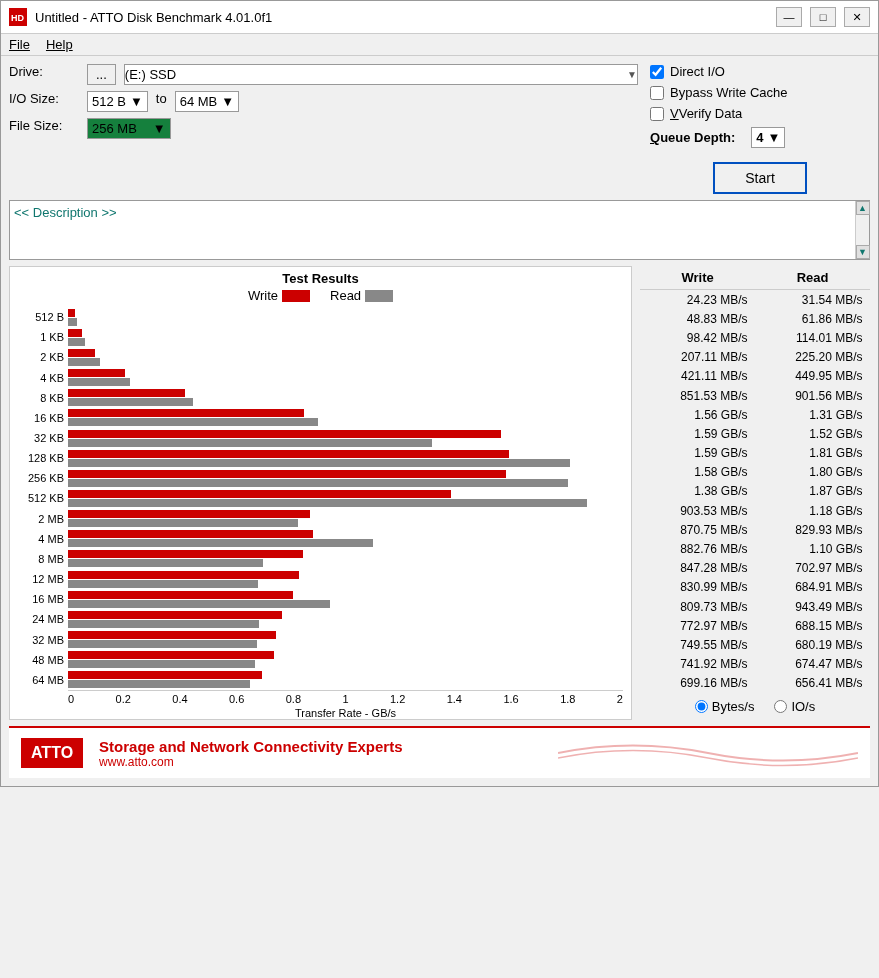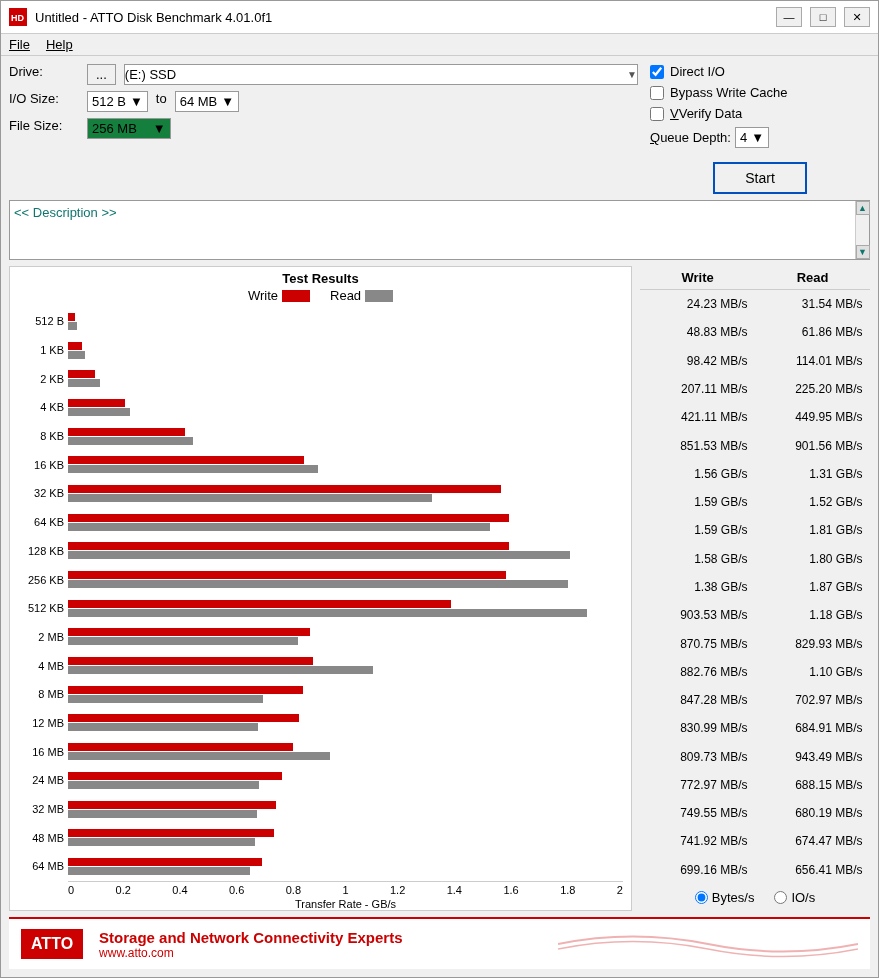--- a/index.html
+++ b/index.html
@@ -6,21 +6,21 @@
     body {
       font-family: 'Segoe UI', Tahoma, sans-serif;
       font-size: 13px;
       background: #f0f0f0;
       width: 879px;
       height: 978px;
       overflow: hidden;
     }
     .window {
       width: 879px;
-      height: 978px;
+      height: 787px;
       background: #f0f0f0;
       border: 1px solid #999;
       display: flex;
       flex-direction: column;
     }
     .title-bar {
       background: #fff;
       padding: 6px 8px;
       display: flex;
       align-items: center;
@@ -150,21 +150,22 @@
       align-items: center;
       gap: 6px;
     }
     .checkbox-row input[type=checkbox] {
       width: 14px;
       height: 14px;
     }
     .queue-row {
       display: flex;
       align-items: center;
-      gap: 4px;
+      gap: 16px;
+      font-weight: bold;
     }
     .queue-select {
       border: 1px solid #999;
       background: white;
       padding: 2px 4px;
       display: inline-flex;
       align-items: center;
       gap: 4px;
     }
     .start-btn {
@@ -522,27 +523,20 @@
                 </div>
               </div>
               <div class="bar-row">
                 <span class="bar-label">32 KB</span>
                 <div class="bars-pair">
                   <div class="bar-write" style="width: 78%;"></div>
                   <div class="bar-read" style="width: 65.5%;"></div>
                 </div>
               </div>
               <div class="bar-row">
-                <span class="bar-label">64 KB</span>
-                <div class="bars-pair">
-                  <div class="bar-write" style="width: 79.5%;"></div>
-                  <div class="bar-read" style="width: 76%;"></div>
-                </div>
-              </div>
-              <div class="bar-row">
                 <span class="bar-label">128 KB</span>
                 <div class="bars-pair">
                   <div class="bar-write" style="width: 79.5%;"></div>
                   <div class="bar-read" style="width: 90.5%;"></div>
                 </div>
               </div>
               <div class="bar-row">
                 <span class="bar-label">256 KB</span>
                 <div class="bars-pair">
                   <div class="bar-write" style="width: 79%;"></div>

